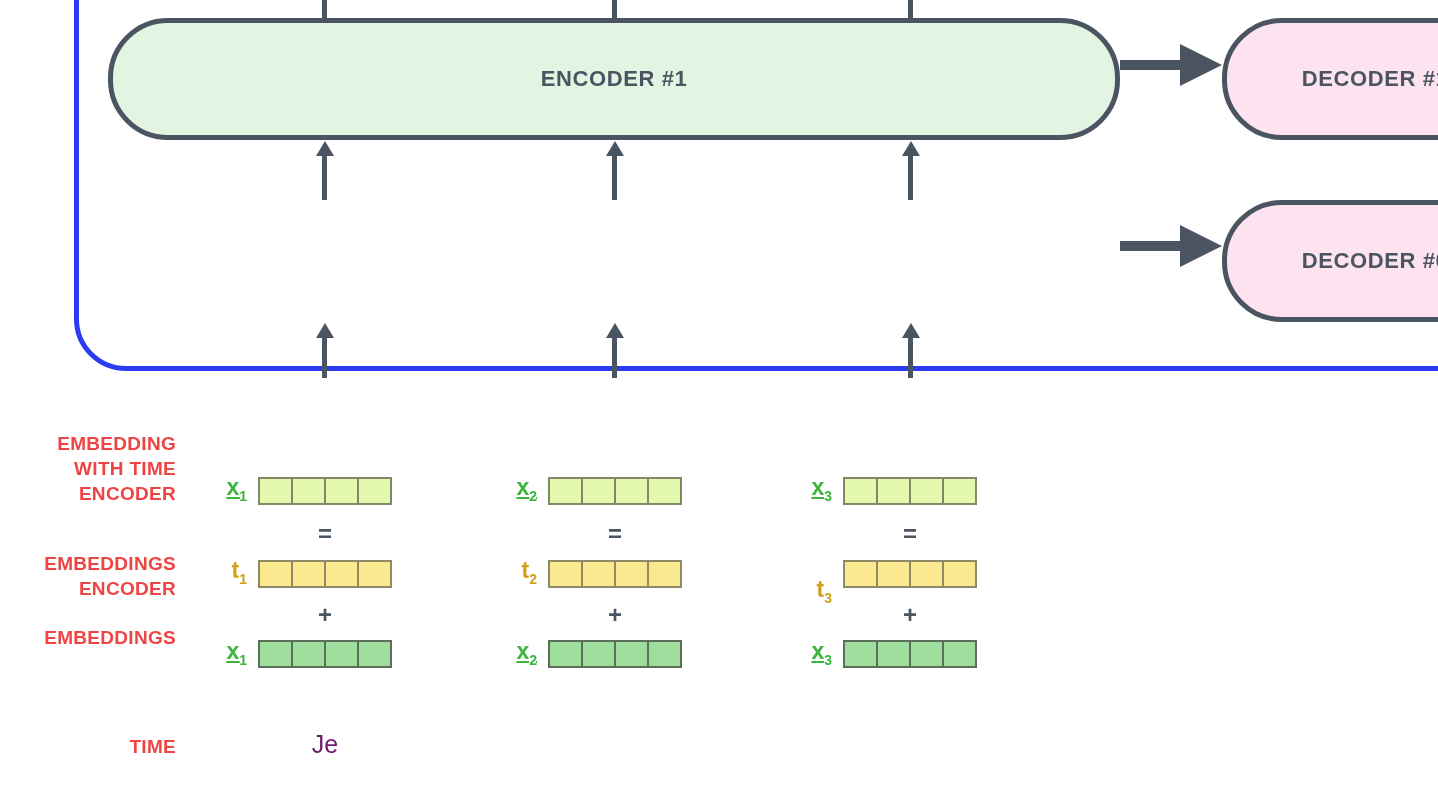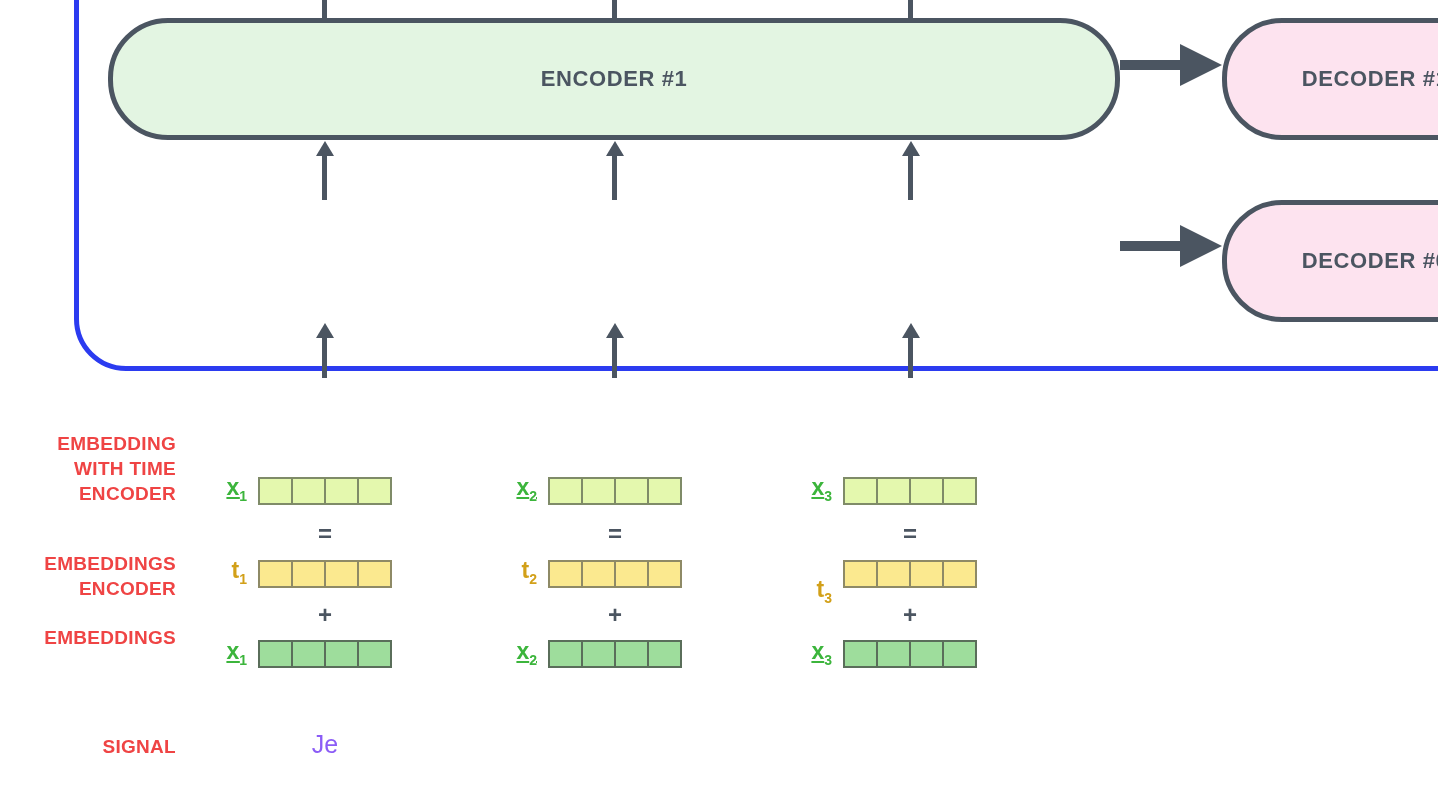--- a/index.html
+++ b/index.html
@@ -68,21 +68,21 @@
   
   .vec-label { position:absolute; width:48px; text-align:right; font-size:23px; font-weight:700; }
   .vec-label sub { font-size:14px; font-weight:700; }
   .green { color:#3cb53c;text-decoration:underline; }
   .gold  { color:#d2a019; }
 
   
   .op { position:absolute; width:134px; text-align:center; font-size:24px; font-weight:600; color:#4b5561; }
 
   
-  .input-word { position:absolute; width:200px; text-align:center; font-size:25px; color:#8b5cf6; }
+  .input-word { position:absolute; width:200px; text-align:center; font-size:25px; color:#701a75; }
 </style>
 </head>
 <body>
 
 <div class="stage">
 
   <div class="blue-frame"></div>
 
   <div class="vline" style="left:322px; top:0; height:20px;"></div>
   <div class="vline" style="left:612px; top:0; height:20px;"></div>
@@ -121,21 +121,21 @@
   <div class="side-label" style="top:431px;">
     <div>EMBEDDING</div>
     <div>WITH TIME</div>
     <div>ENCODER</div>
   </div>
   <div class="side-label" style="top:551px;">
     <div>EMBEDDINGS</div>
     <div>ENCODER</div>
   </div>
   <div class="side-label" style="top:625px;">EMBEDDINGS</div>
-  <div class="side-label" style="top:734px;">SIGNAL</div>
+  <div class="side-label" style="top:734px;">TIME</div>
 
   <span class="vec-label green" style="left:199px; top:474px;"><span>x</span><sub>1</sub></span>
   <div class="vector signal" style="left:258px; top:477px;">
     <div class="cell"></div>
       <div class="cell"></div>
       <div class="cell"></div>
       <div class="cell"></div>
   </div>
   <div class="op" style="left:258px; top:520px;">=</div>
   <span class="vec-label gold" style="left:199px; top:557px;"><span>t</span><sub>1</sub></span>

